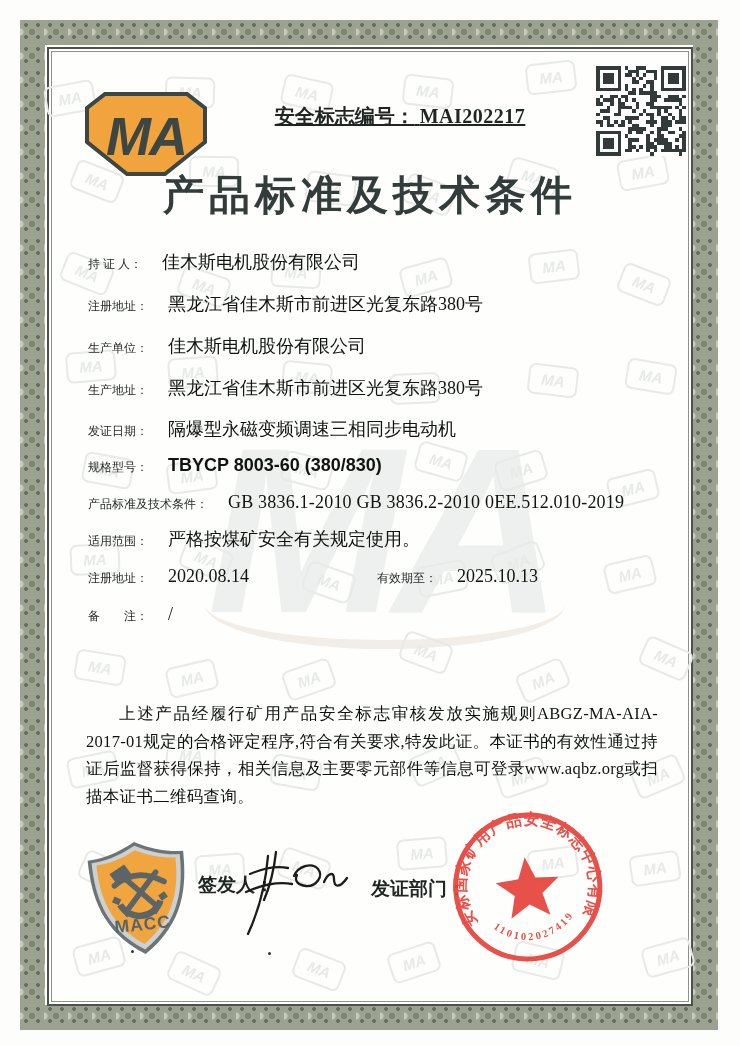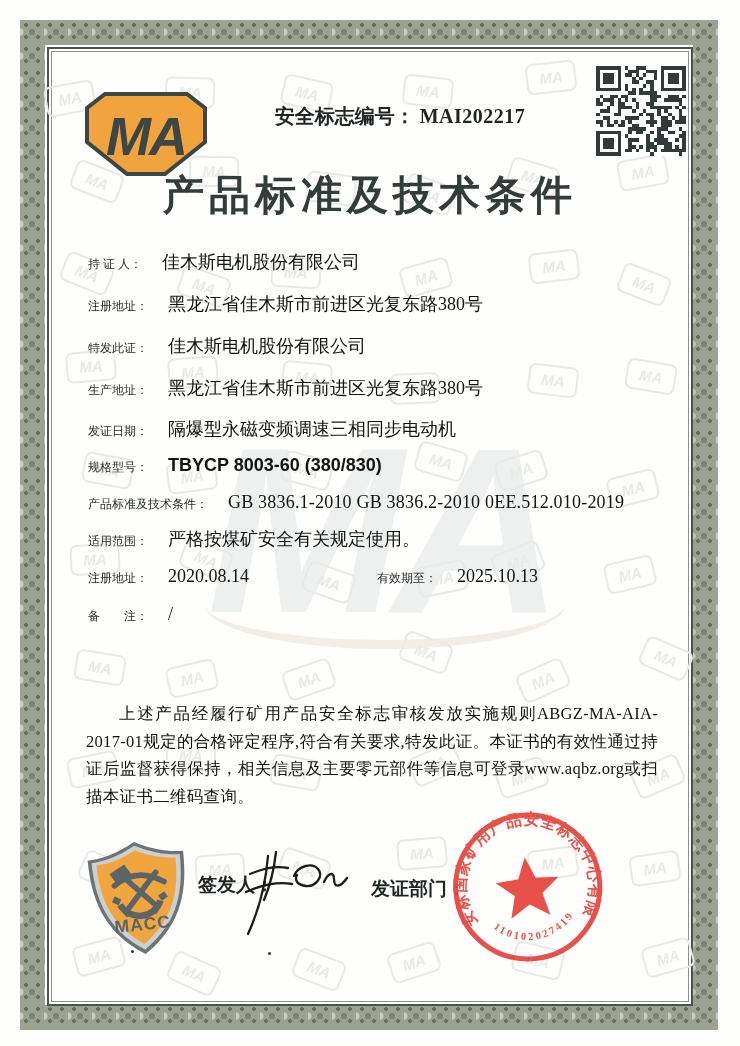--- a/index.html
+++ b/index.html
@@ -45,21 +45,21 @@
   .wm-arc{
     position:absolute;left:205px;top:560px;width:360px;height:80px;
     border:0;border-bottom:9px solid #f2ede6;border-radius:50%;
   }
   
   .content{position:absolute;inset:0;z-index:3;}
   
   .ma-logo{position:absolute;left:85px;top:92px;}
   .cert-no{
     position:absolute;left:250px;top:103px;width:300px;text-align:center;
-    font-size:20px;font-weight:bold;color:#1f2523;white-space:nowrap;
+    font-size:20px;font-weight:bold;color:#1f2523;white-space:nowrap;text-decoration:underline;
   }
   .cert-no .num{font-family:"Liberation Serif", serif;letter-spacing:.5px;}
   .qr{position:absolute;left:596px;top:66px;}
   .title{
     position:absolute;left:0;top:168px;width:740px;text-align:center;
     font-size:41px;font-weight:bold;letter-spacing:5px;color:#323d3b;
   }
   
   .row{position:absolute;left:88px;right:60px;white-space:nowrap;}
   .row .lbl{font-size:12px;font-weight:normal;color:#1f2523;margin-right:20px;}
@@ -391,21 +391,21 @@
 
   <div class="title">产品标准及技术条件</div>
 
   <div class="row r0">
     <span class="lbl">持 证 人：</span><span class="val">佳木斯电机股份有限公司</span>
   </div>
   <div class="row r1">
     <span class="lbl">注册地址：</span><span class="val">黑龙江省佳木斯市前进区光复东路380号</span>
   </div>
   <div class="row r2">
-    <span class="lbl">特发此证：</span><span class="val">佳木斯电机股份有限公司</span>
+    <span class="lbl">生产单位：</span><span class="val">佳木斯电机股份有限公司</span>
   </div>
   <div class="row r3">
     <span class="lbl">生产地址：</span><span class="val">黑龙江省佳木斯市前进区光复东路380号</span>
   </div>
   <div class="row r4">
     <span class="lbl">发证日期：</span><span class="val">隔爆型永磁变频调速三相同步电动机</span>
   </div>
   <div class="row r5">
     <span class="lbl">规格型号：</span><span class="val val-mono">TBYCP 8003-60 (380/830)</span>
   </div>

